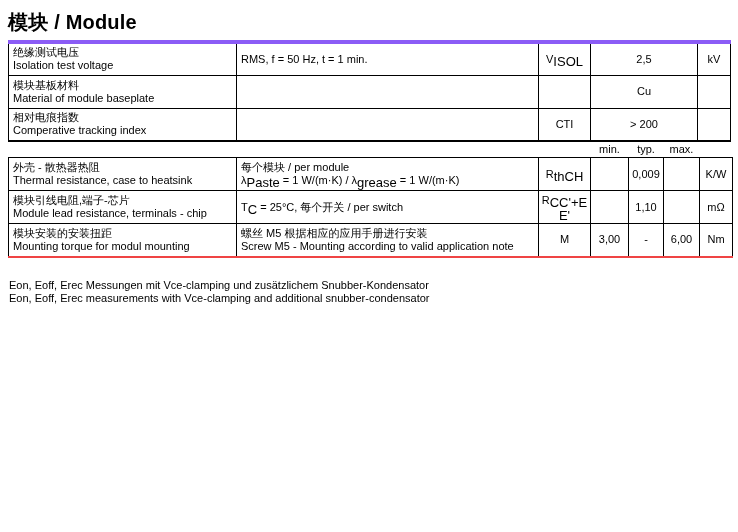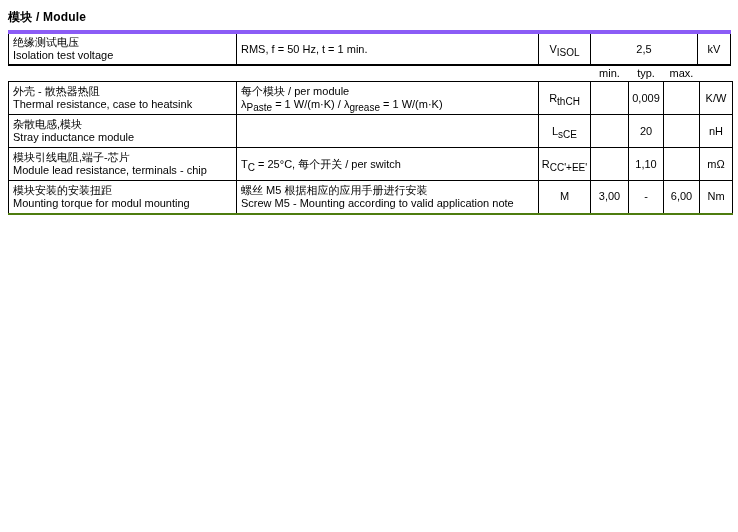--- a/index.html
+++ b/index.html
@@ -4,39 +4,39 @@
 <style>
   html,body { margin:0; padding:0; background:#ffffff; }
   body {
     width:738px; height:532px;
     color:#000;
     font-family:"Liberation Sans","DejaVu Sans",sans-serif;
     -webkit-font-smoothing:antialiased;
   }
   .page { padding:7px 7px 0 8px; }
   .page-title {
-    font-size:12px; font-weight:bold; margin:2px 0 4px 0; letter-spacing:0.2px;
+    font-size:20px; font-weight:bold; margin:2px 0 4px 0; letter-spacing:0.2px;
   }
   table { border-collapse:collapse; table-layout:fixed; width:722px; }
   td {
     font-size:11px; line-height:13px; vertical-align:middle;
     padding:2px 4px; overflow:hidden; word-wrap:break-word;
   }
   .tbl td { border:1px solid #000; }
   .tbl-upper { border-top:4px solid #8b5cf6; border-bottom:2px solid #000; }
-  .tbl-lower { border-bottom:2px solid #4d7c0f; }
+  .tbl-lower { border-bottom:2px solid #ef4444; }
   .tbl-lower tr.hdr-row td {
     border:none; height:14px; padding:0 0 1px 0;
     text-align:center; vertical-align:bottom; font-size:11px;
   }
   tr.data-row { height:33px; }
   .c-param { padding-left:4px; }
   .c-cond  { }
   .c-sym, .c-val, .c-unit, .c-min, .c-typ, .c-max { text-align:center; padding-left:1px; padding-right:1px; }
-  sub { font-size:10px; line-height:0; }
+  sub { font-size:13px; line-height:0; }
   td div:empty { display:none; }
   .footer { margin-top:21px; font-size:11px; line-height:13.5px; padding-left:1px; }
 </style>
 </head>
 <body>
 
 <div class="page">
 
   <div class="page-title">模块 / Module</div>
 
@@ -58,24 +58,48 @@
       <td class="c-cond">
         <div>RMS, f = 50 Hz, t = 1 min.</div>
       </td>
       <td class="c-sym"><span>V</span><sub>ISOL</sub></td>
       <td class="c-val">
         <div>2,5</div>
       </td>
       <td class="c-unit">kV</td>
     </tr>
 
+    <tr class="data-row">
+      <td class="c-param">
+        <div>模块基板材料</div>
+        <div>Material of module baseplate</div>
+      </td>
+      <td class="c-cond"></td>
+      <td class="c-sym"></td>
+      <td class="c-val">
+        <div>Cu</div>
+      </td>
+      <td class="c-unit"></td>
+    </tr>
 
 
 
 
+    <tr class="data-row">
+      <td class="c-param">
+        <div>相对电痕指数</div>
+        <div>Comperative tracking index</div>
+      </td>
+      <td class="c-cond"></td>
+      <td class="c-sym"><span>CTI</span></td>
+      <td class="c-val">
+        <div>&gt; 200</div>
+      </td>
+      <td class="c-unit"></td>
+    </tr>
   </tbody>
     </table>
 
   <table class="tbl tbl-lower">
     <colgroup>
       <col style="width:228px">
         <col style="width:302px">
         <col style="width:52px">
         <col style="width:38px">
         <col style="width:35px">
@@ -103,32 +127,20 @@
         <div>每个模块 / per module</div>
         <div><span>λ</span><sub>Paste</sub><span> = 1 W/(m·K) / λ</span><sub>grease</sub><span> = 1 W/(m·K)</span></div>
       </td>
       <td class="c-sym"><span>R</span><sub>thCH</sub></td>
       <td class="c-min"></td>
       <td class="c-typ">0,009</td>
       <td class="c-max"></td>
       <td class="c-unit">K/W</td>
     </tr>
 
-    <tr class="data-row">
-      <td class="c-param">
-        <div>杂散电感,模块</div>
-        <div>Stray inductance module</div>
-      </td>
-      <td class="c-cond"></td>
-      <td class="c-sym"><span>L</span><sub>sCE</sub></td>
-      <td class="c-min"></td>
-      <td class="c-typ">20</td>
-      <td class="c-max"></td>
-      <td class="c-unit">nH</td>
-    </tr>
 
     <tr class="data-row">
       <td class="c-param">
         <div>模块引线电阻,端子-芯片</div>
         <div>Module lead resistance, terminals - chip</div>
       </td>
       <td class="c-cond">
         <div><span>T</span><sub>C</sub><span> = 25°C, 每个开关 / per switch</span></div>
       </td>
       <td class="c-sym"><span>R</span><sub>CC'+EE'</sub></td>
@@ -152,14 +164,18 @@
       <td class="c-min">3,00</td>
       <td class="c-typ">-</td>
       <td class="c-max">6,00</td>
       <td class="c-unit">Nm</td>
     </tr>
 
 
   </tbody>
     </table>
 
+  <div class="footer">
+    <div>Eon, Eoff, Erec Messungen mit Vce-clamping und zusätzlichem Snubber-Kondensator</div>
+    <div>Eon, Eoff, Erec measurements with Vce-clamping and additional snubber-condensator</div>
+  </div>
 
 </div>
 
 </body></html>

